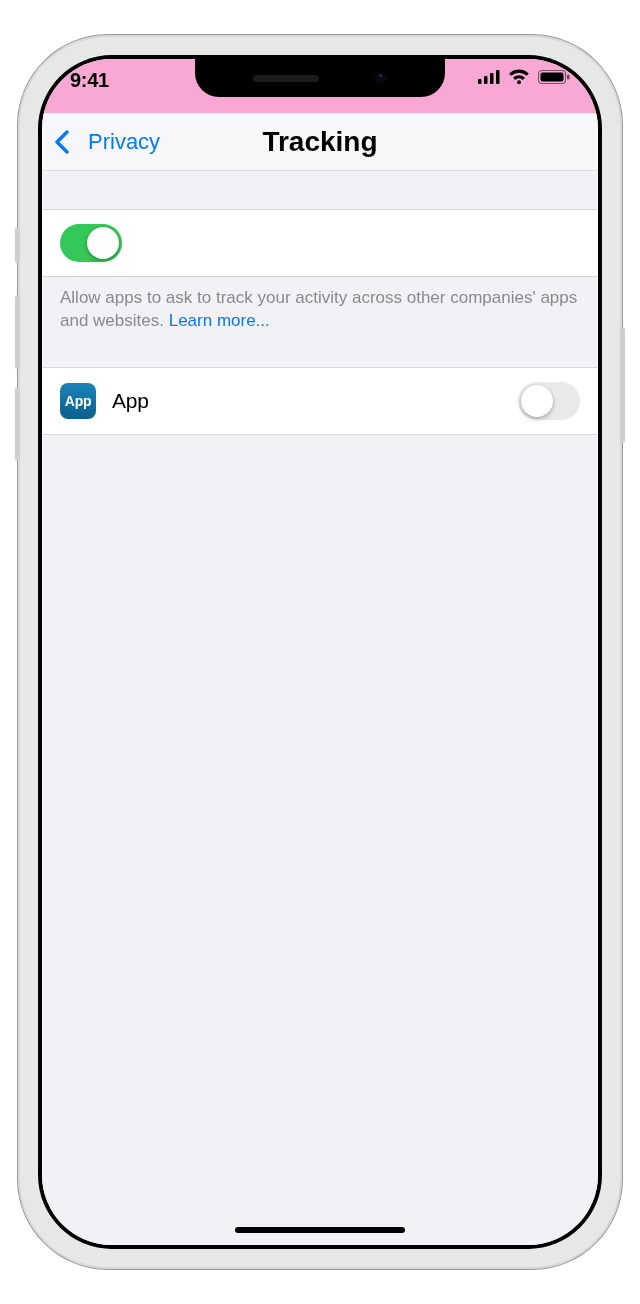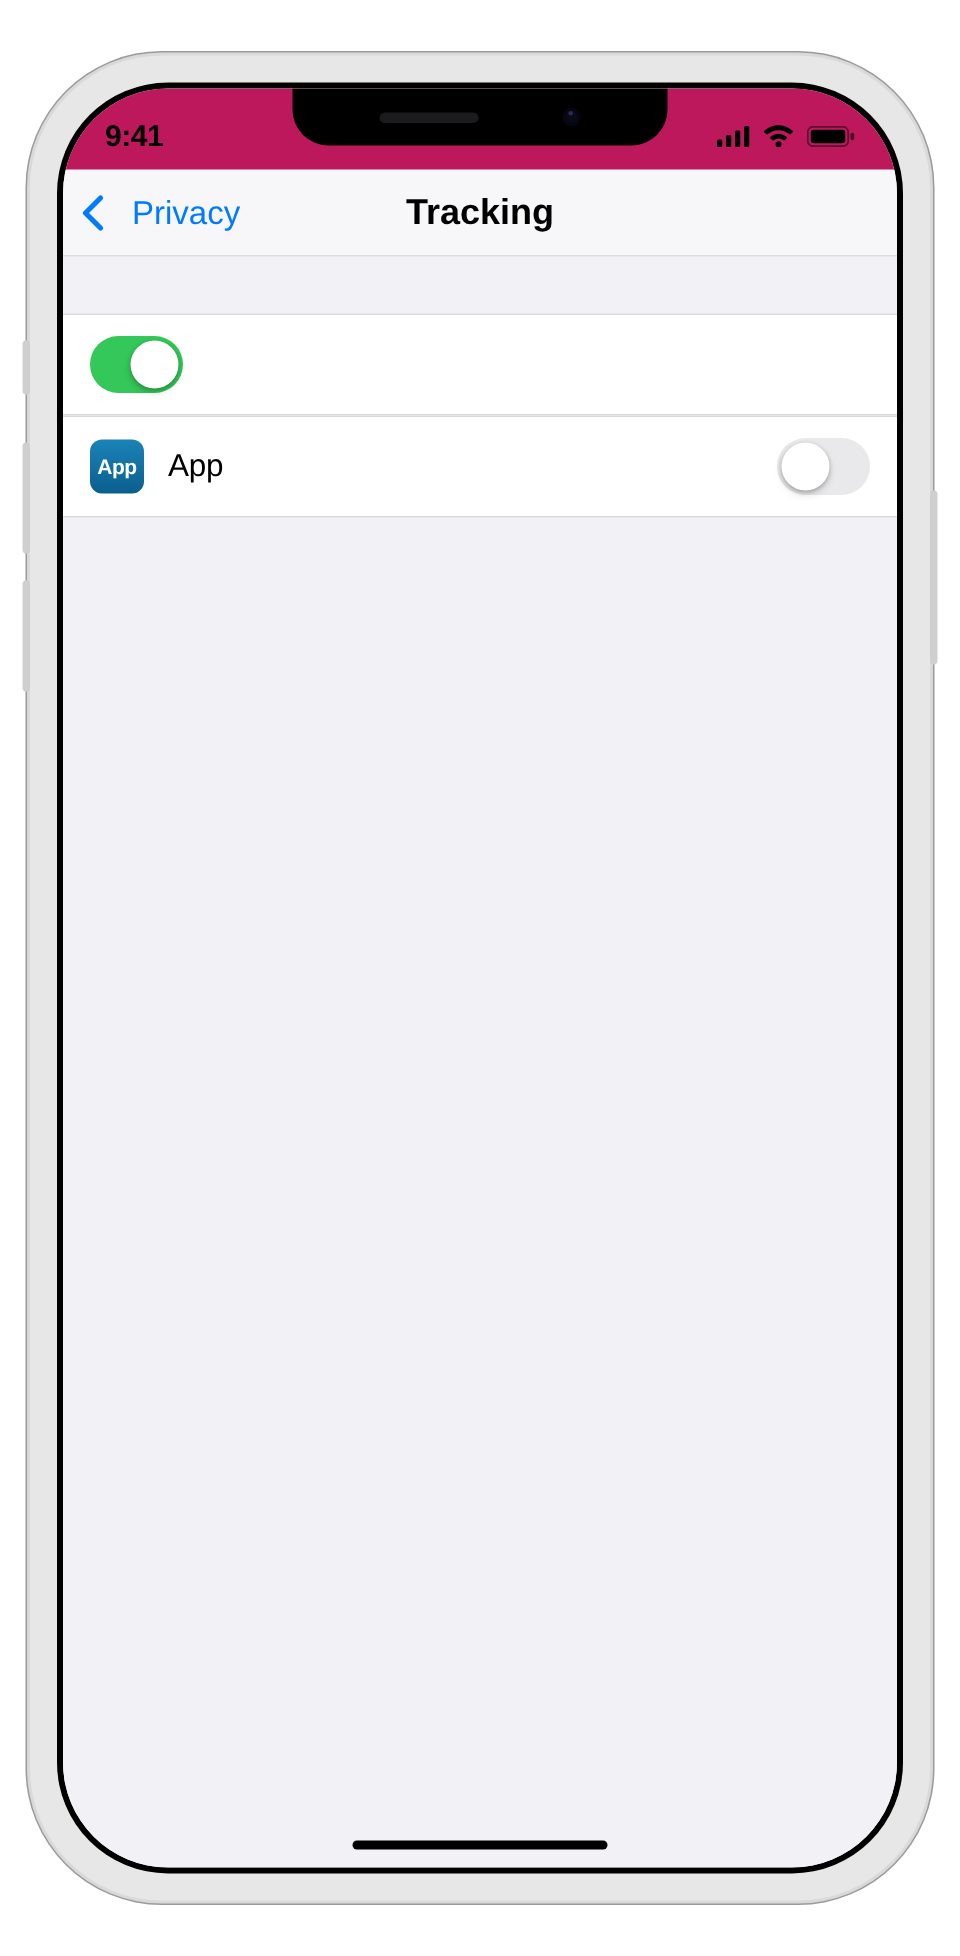--- a/index.html
+++ b/index.html
@@ -61,23 +61,23 @@
     }
     .speaker { width: 66px; height: 7px; background:#1b1b1d; border-radius:4px; }
     .camera  { width:12px; height:12px; border-radius:50%; background:#0a0a14; box-shadow: inset 0 0 0 2px #060612; position: relative; }
     .camera::after { content:""; position:absolute; left:4px; top:2px; width:3px; height:3px; border-radius:50%; background:#2a2a60; }
 
     
     .status-bar {
       height: 54px;
       display: flex;
       justify-content: space-between;
-      align-items: center;
+      align-items: flex-start;
       padding: 10px 28px 0;
-      background: #be185d;
+      background: #f9a8d4;
       z-index: 10;
     }
     .status-time { font-size: 20px; font-weight: 700; letter-spacing: -0.3px; }
     .status-icons { display: flex; align-items: center; gap: 8px; }
 
     
     .nav {
       height: 58px;
       background: #f7f7f9;
       border-bottom: 1px solid #dcdcdf;
@@ -87,37 +87,37 @@
     }
     .nav-back {
       display: flex; align-items: center;
       gap: 18px;
       color: #007aff;
       font-size: 22px;
       padding-left: 12px;
     }
     .nav-title {
       position: absolute; left:0; right:0; text-align:center;
-      font-size: 24px; font-weight: 700; color:#000;
+      font-size: 28px; font-weight: 700; color:#000;
     }
 
     .content { flex: 1; background:#f2f1f6; }
 
     
     .cell {
       background: #fff;
       border-top: 0.6px solid #d8d8dc;
       border-bottom: 0.6px solid #d8d8dc;
       padding: 14px 18px;
       display: flex;
       align-items: center;
       justify-content: space-between;
     }
     .cell-first { margin-top: 38px; }
-    .cell-app   { margin-top: 0; }
+    .cell-app   { margin-top: 16px; }
 
     .cell-label { font-size: 21px; color:#000; letter-spacing:-0.2px; }
 
     .footer-text {
       padding: 10px 18px 18px;
       font-size: 17px;
       line-height: 1.35;
       color: #8a8a8e;
     }
     .footer-text a { color:#007aff; text-decoration:none; }
@@ -205,20 +205,23 @@
       </div>
 
       <div class="content">
 
         <div class="cell cell-first">
           <div id="allow-toggle" class="toggle on">
             <div class="knob"></div>
           </div>
         </div>
 
+        <div class="footer-text">
+          <span>Allow apps to ask to track your activity across other companies' apps and websites. </span><a href="#">Learn more...</a>
+        </div>
 
         <div id="apps-container">
             <div class="cell cell-app">
               <div class="cell-left">
                 <div class="app-icon">
                   <span>App</span>
                 </div>
                 <div class="cell-label">App</div>
               </div>
               <div class="toggle off">

